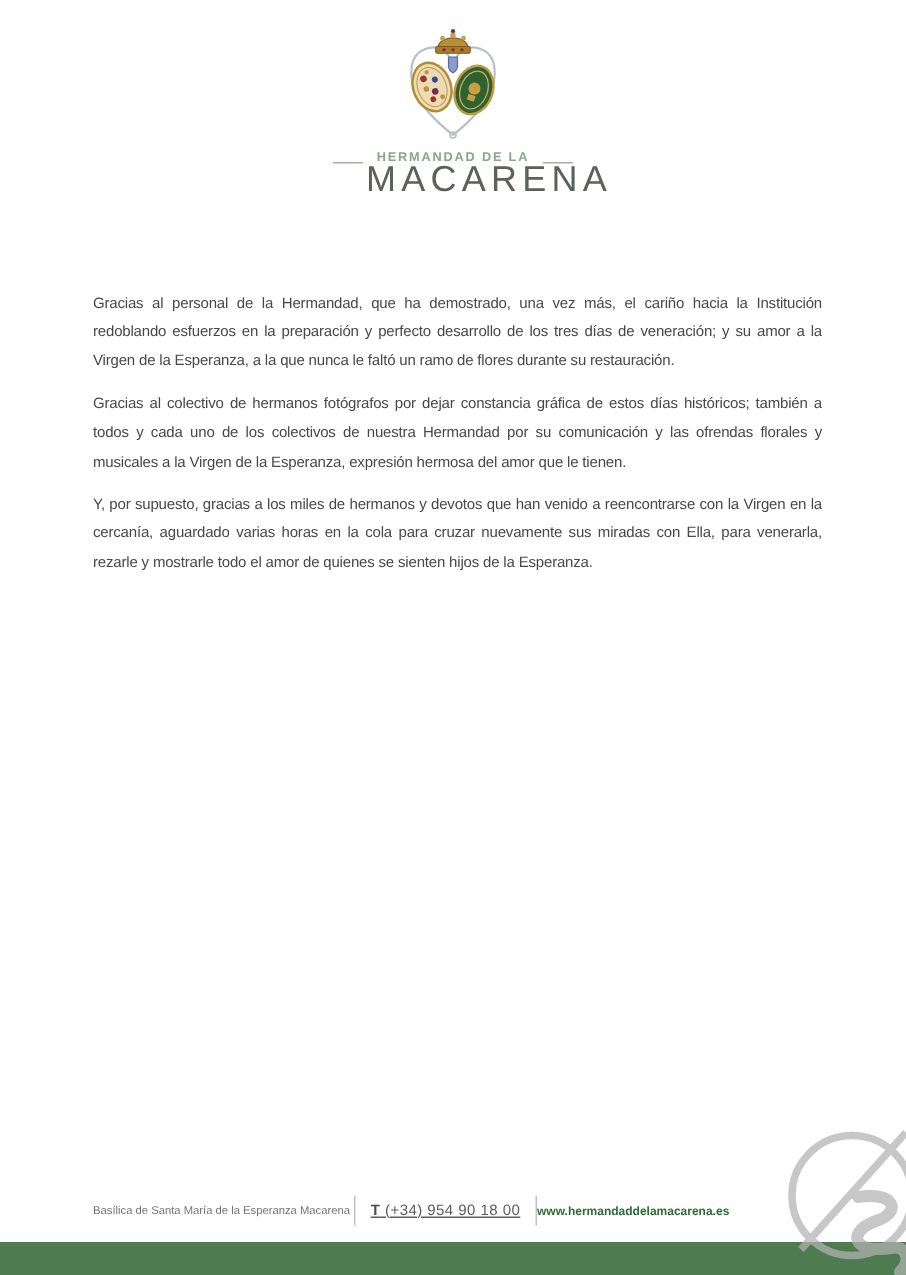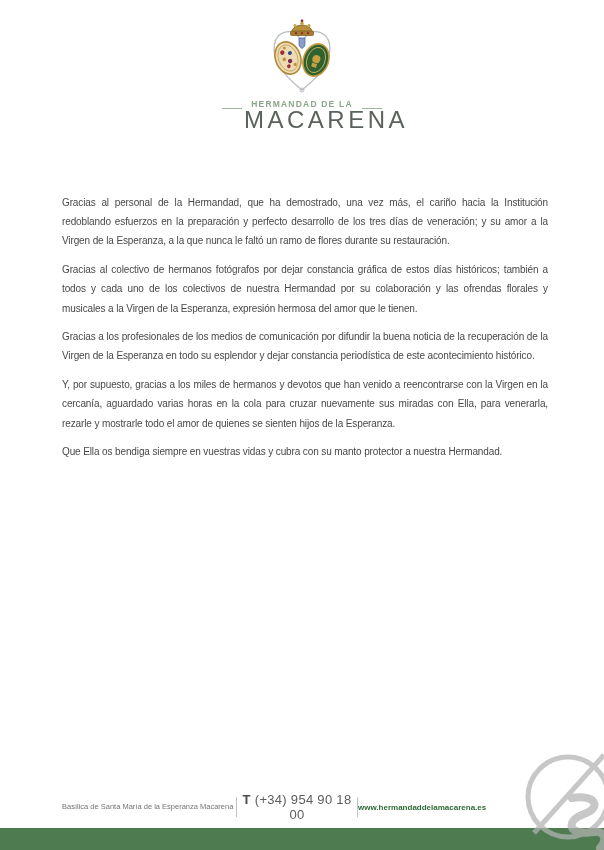--- a/index.html
+++ b/index.html
@@ -36,21 +36,21 @@
   .footer{
     position:absolute;left:62px;right:56px;top:791px;height:32px;
     display:flex;align-items:center;
   }
   .addr{
     width:190px;font-size:7.5px;line-height:12.5px;color:#747474;
   }
   .vdiv{width:1px;height:20px;background:#c2c2c2;}
   .vdiv.d1{margin-left:-16px;}
   .phone{
-    flex:1;text-align:center;font-size:13px;color:#5c5c5c;letter-spacing:0.3px;
+    flex:1;text-align:center;font-size:10px;color:#5c5c5c;letter-spacing:0.3px;text-decoration:underline;
   }
   .phone b{font-weight:700;color:#4a4a4a;}
   .site{
     width:190px;text-align:left;font-size:8px;font-weight:700;color:#2f6b36;
   }
   .green-bar{
     position:absolute;left:0;right:0;bottom:0;height:22px;background:#4e7c50;
   }
   .watermark{position:absolute;left:508px;top:750px;opacity:0.72;}
 </style>
@@ -102,24 +102,22 @@
   <div class="org-small-row">
     <span class="dash"></span>
     <span class="org-small">HERMANDAD DE LA</span>
     <span class="dash"></span>
   </div>
 
   <div class="org-large">MACARENA</div>
 
   <main class="letter">
       <p>Gracias al personal de la Hermandad, que ha demostrado, una vez más, el cariño hacia la Institución redoblando esfuerzos en la preparación y perfecto desarrollo de los tres días de veneración; y su amor a la Virgen de la Esperanza, a la que nunca le faltó un ramo de flores durante su restauración.</p>
-      <p>Gracias al colectivo de hermanos fotógrafos por dejar constancia gráfica de estos días históricos; también a todos y cada uno de los colectivos de nuestra Hermandad por su colaboración y las ofrendas florales y musicales a la Virgen de la Esperanza, expresión hermosa del amor que le tienen.</p>
-      <p>Gracias a los profesionales de los medios de comunicación por difundir la buena noticia de la recuperación de la Virgen de la Esperanza en todo su esplendor y dejar constancia periodística de este acontecimiento histórico.</p>
+      <p>Gracias al colectivo de hermanos fotógrafos por dejar constancia gráfica de estos días históricos; también a todos y cada uno de los colectivos de nuestra Hermandad por su comunicación y las ofrendas florales y musicales a la Virgen de la Esperanza, expresión hermosa del amor que le tienen.</p>
       <p>Y, por supuesto, gracias a los miles de hermanos y devotos que han venido a reencontrarse con la Virgen en la cercanía, aguardado varias horas en la cola para cruzar nuevamente sus miradas con Ella, para venerarla, rezarle y mostrarle todo el amor de quienes se sienten hijos de la Esperanza.</p>
-      <p>Que Ella os bendiga siempre en vuestras vidas y cubra con su manto protector a nuestra Hermandad.</p>
     </main>
 
   <footer class="footer">
     <div class="addr">
       <div>Basílica de Santa María de la Esperanza Macarena</div>
     </div>
     <div class="vdiv d1"></div>
     <div class="phone">
       <b>T</b>
       <span>(+34) 954 90 18 00</span>

